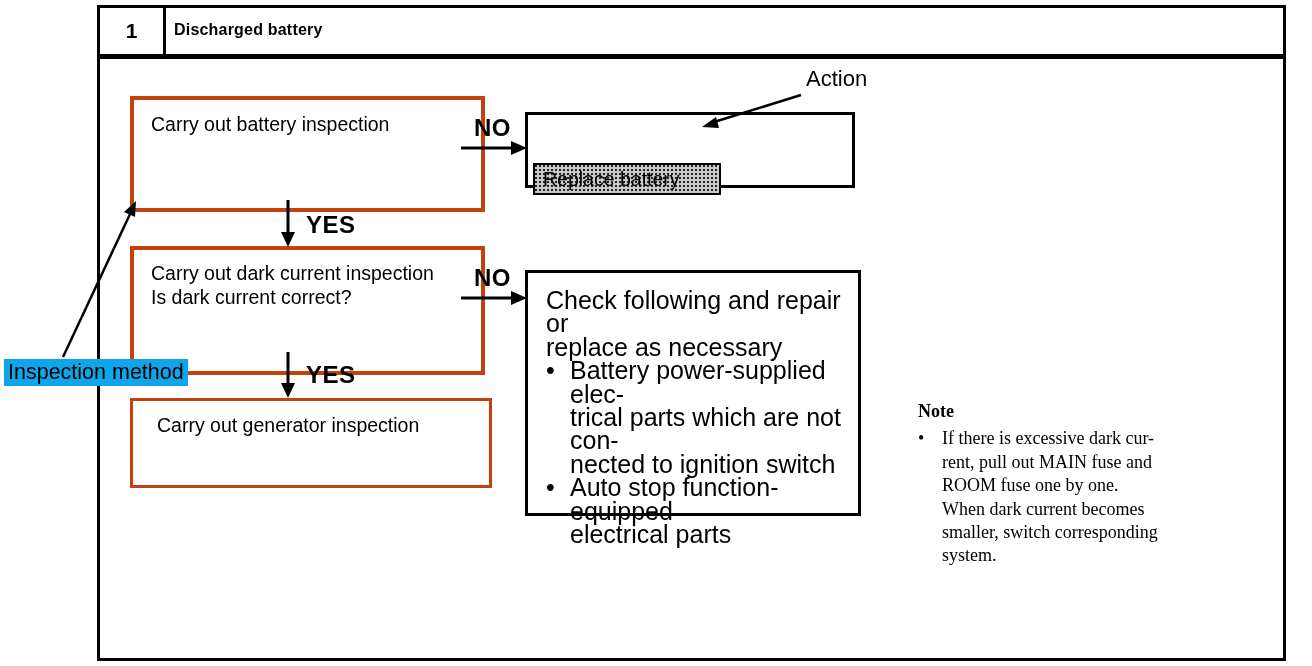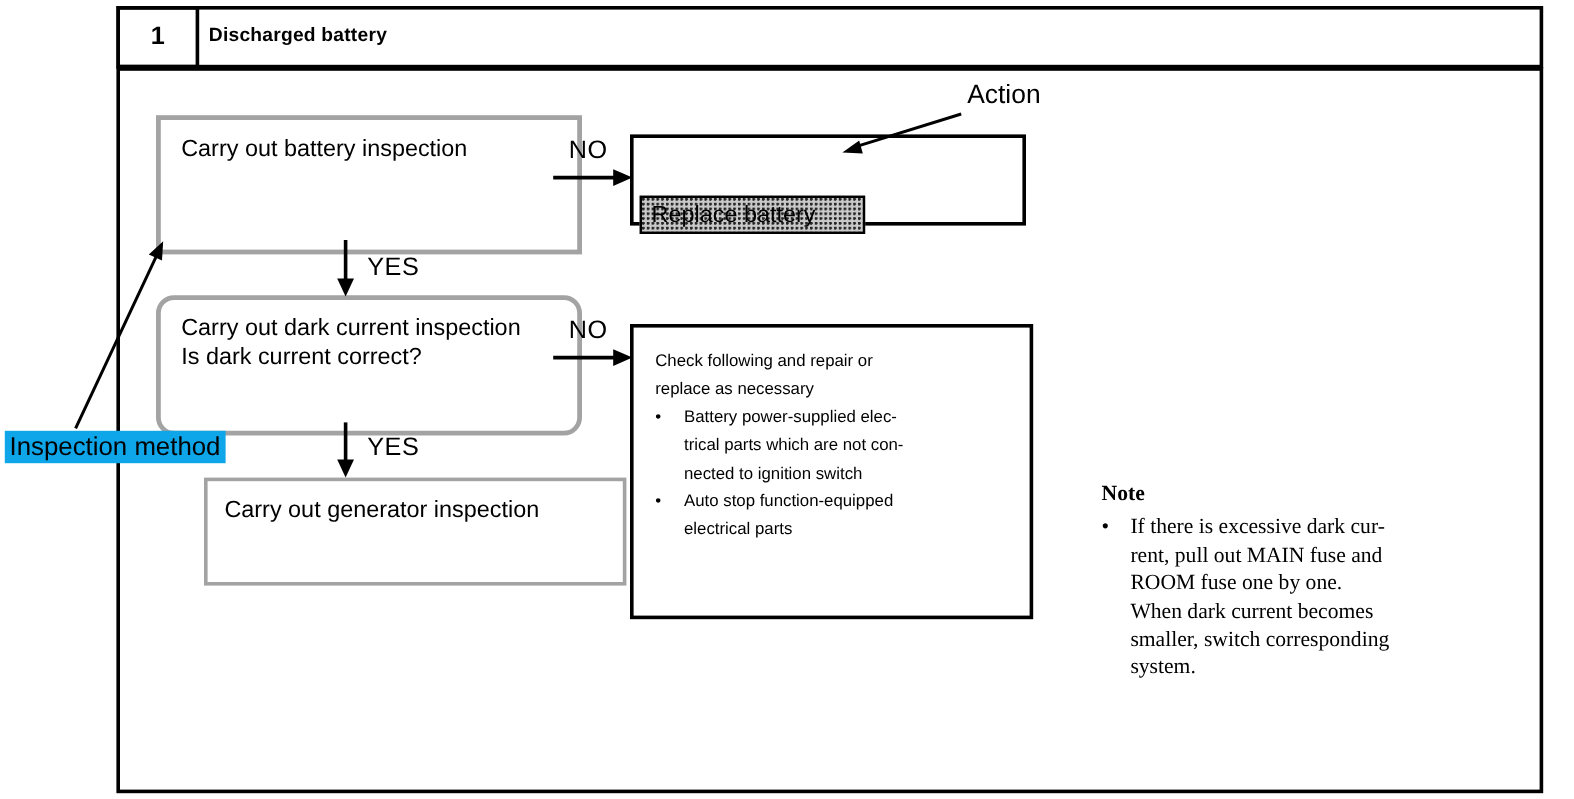--- a/index.html
+++ b/index.html
@@ -26,50 +26,50 @@
   .header-title{
     left:174px;top:5px;height:49px;
     display:flex;align-items:center;
     font-weight:bold;font-size:16px;letter-spacing:0.2px;
   }
   .body-box{
     left:97px;top:56px;width:1183px;height:599px;
     border:3px solid #000;
   }
   
-  .fbox{border:4px solid #a3a3a3;background:#fff;font-size:19.5px;line-height:23.5px;}
+  .fbox{border:4px solid #c2410c;background:#fff;font-size:19.5px;line-height:23.5px;}
   .box1{left:130px;top:96px;width:322px;height:95px;padding:13px 8px 0 17px;}
-  .box2{left:130px;top:246px;width:322px;height:97px;padding:12px 8px 0 17px;border-radius:15px;}
-  .box3{left:130px;top:398px;width:324px;height:71px;border-width:3px;padding:13px 8px 0 14px;margin-left:40px;}
+  .box2{left:130px;top:246px;width:322px;height:97px;padding:12px 8px 12px 17px;}
+  .box3{left:130px;top:398px;width:324px;height:71px;border-width:3px;padding:13px 8px 0 24px;}
   .action-box{
     left:525px;top:112px;width:324px;height:70px;
     border:3px solid #000;background:#fff;
   }
   .replace-box{
     left:533px;top:123px;width:176px;height:28px;
     border:2px solid #000;
     background-color:#c9c9c9;
     background-image:radial-gradient(circle at 1px 1px, #222 1px, rgba(0,0,0,0) 1.5px);
     background-size:4px 4px;
     display:flex;align-items:center;
     padding-left:8px;
     font-size:19.5px;
     margin-top:40px;
   }
   .check-box{
     left:525px;top:270px;width:306px;height:224px;
     border:3px solid #000;background:#fff;
     padding:16px 6px 0 18px;
-    font-size:14px;line-height:23.4px;
+    font-size:25px;line-height:23.4px;
   }
   .li-row{display:flex;}
   .li-bullet{width:24px;flex:0 0 24px;}
   .li-cont{padding-left:24px;}
   
-  .branch-label{font-weight:normal;font-size:21px;letter-spacing:0.5px;}
+  .branch-label{font-weight:bold;font-size:24px;letter-spacing:0.5px;}
   .no1{left:474px;top:114px;}
   .yes1{left:306px;top:211px;}
   .no2{left:474px;top:264px;}
   .yes2{left:306px;top:361px;}
   .action-label{left:806px;top:66px;font-size:22px;}
   .inspection-label{
     left:4px;top:359px;
     font-size:21.5px;
     background:#0ea5e9;
     padding:1px 4px;

